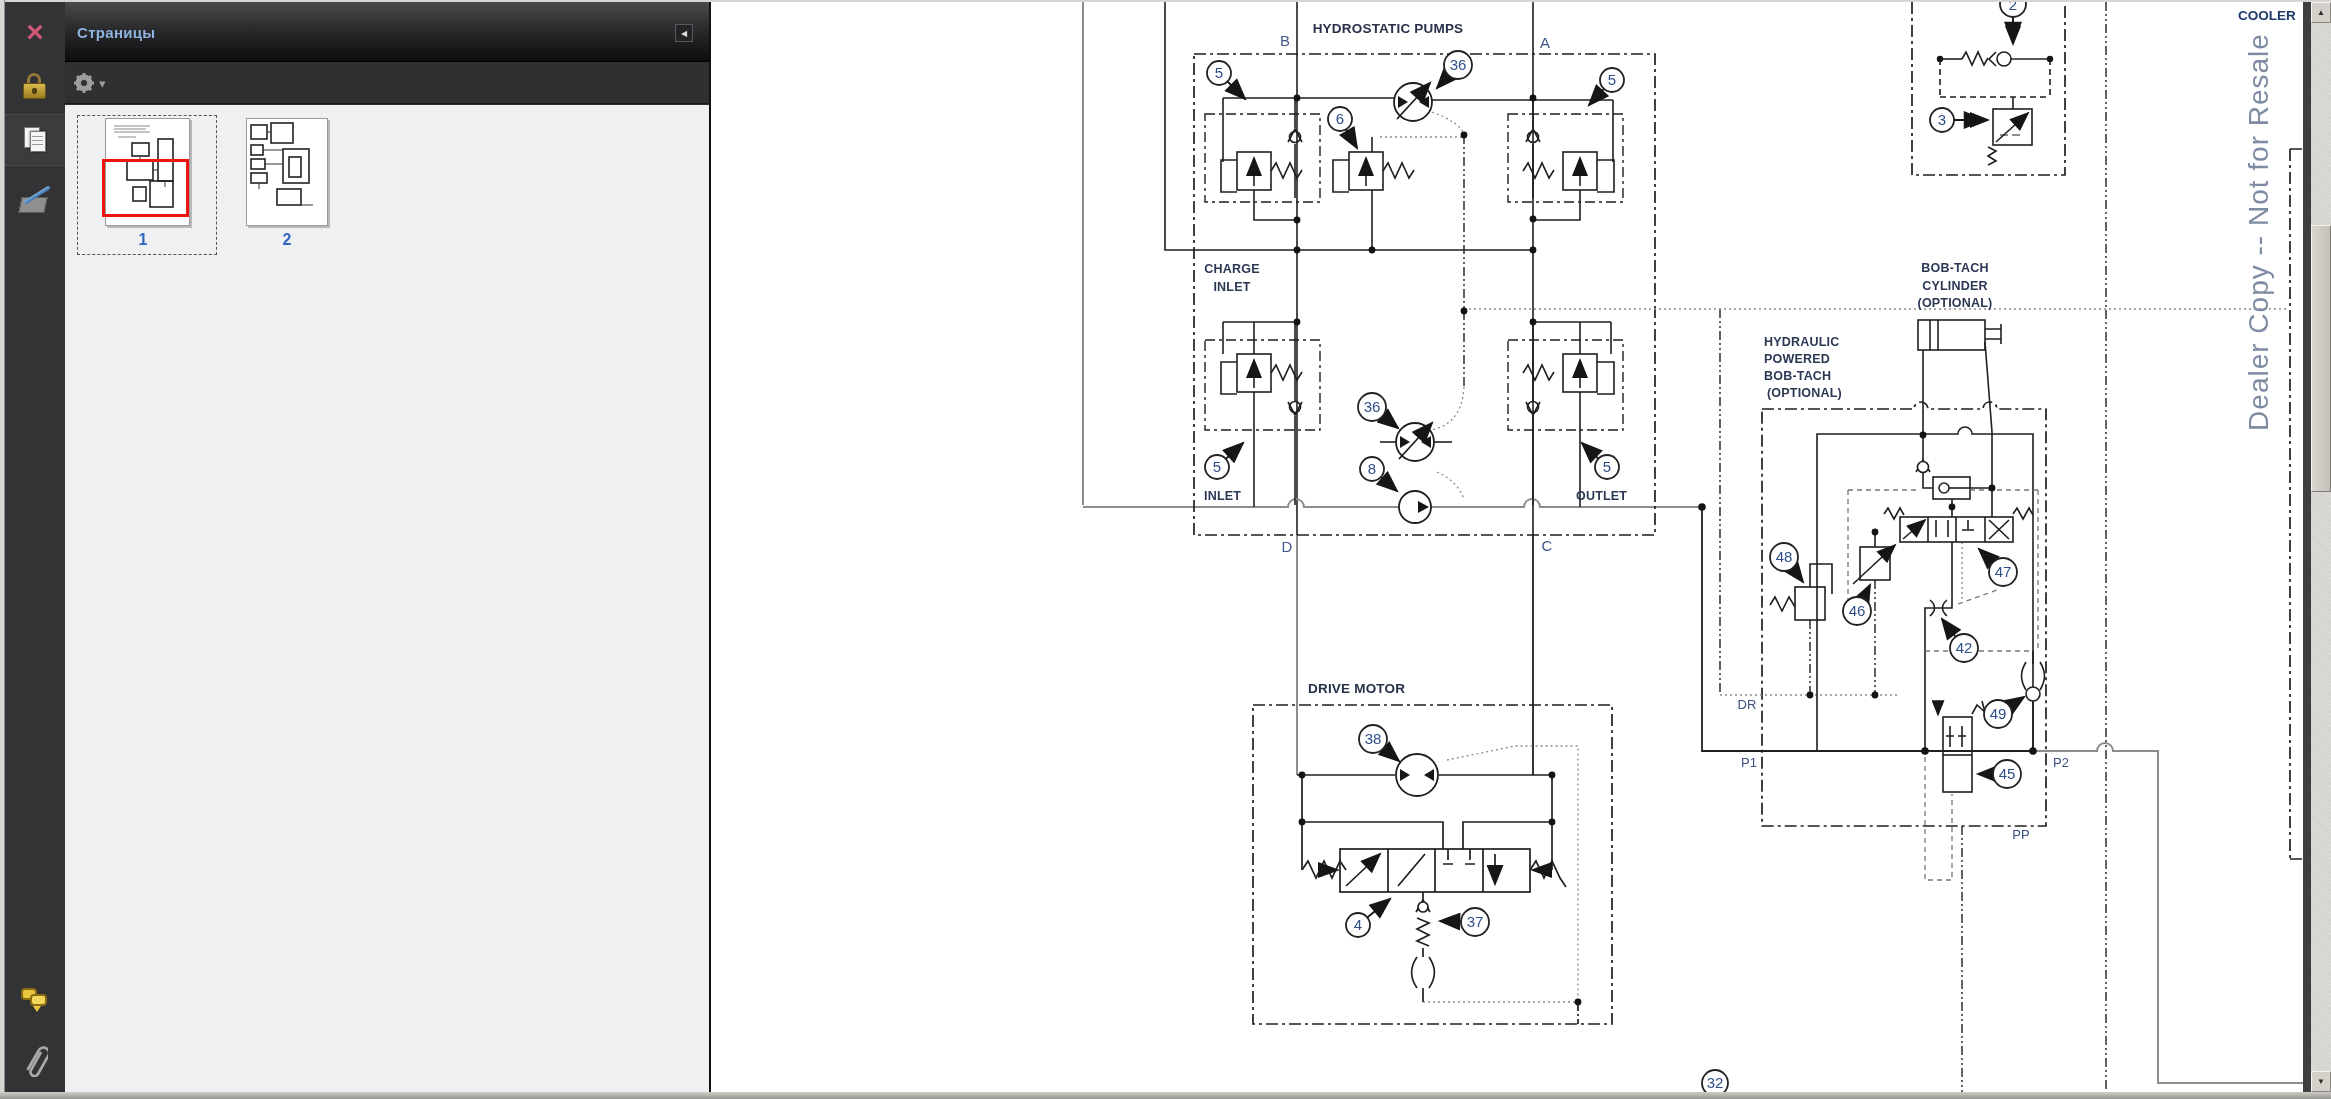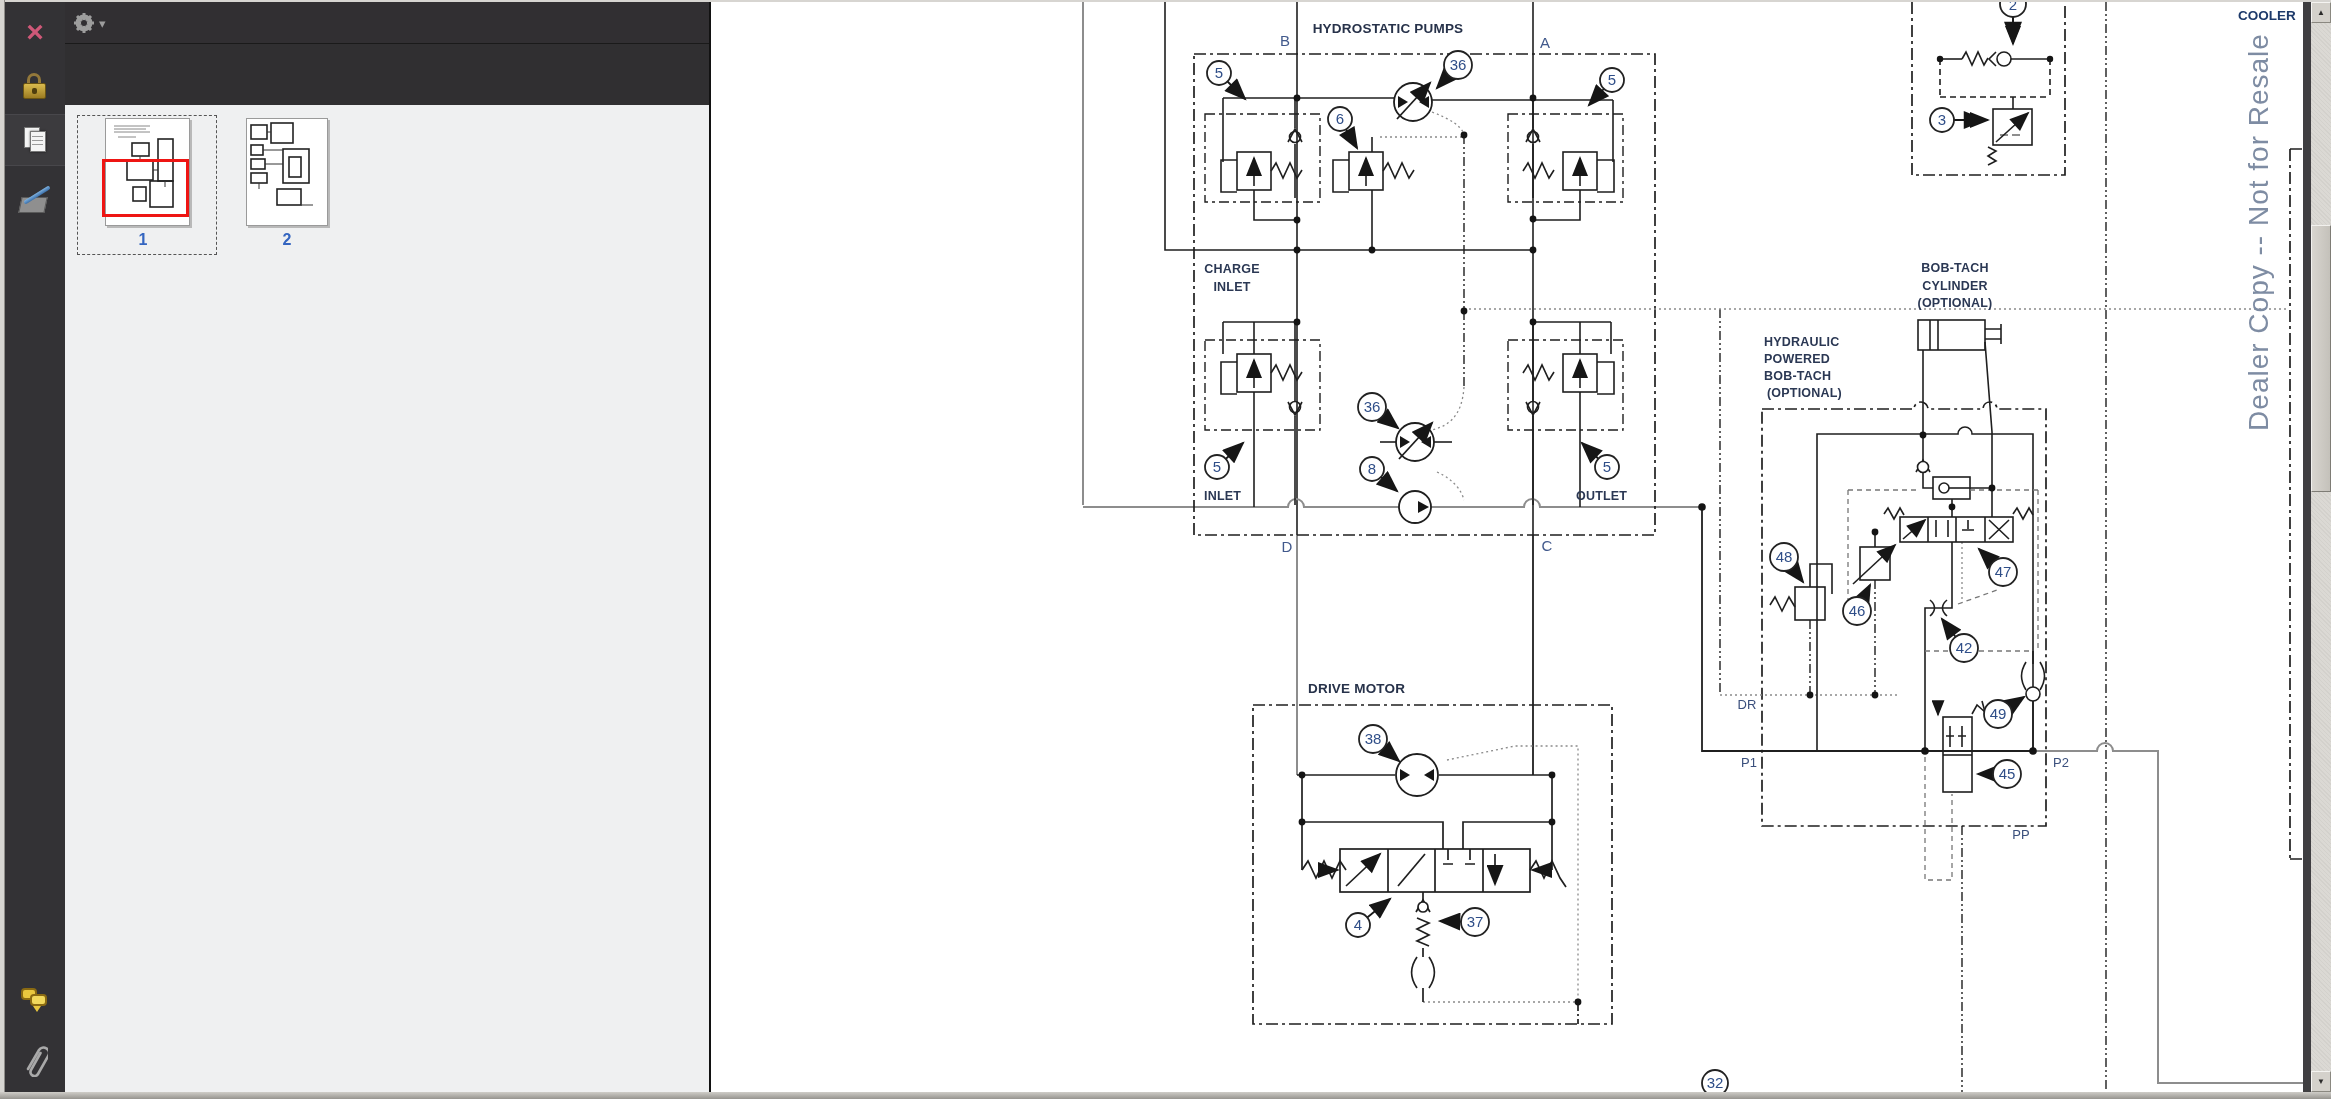--- a/index.html
+++ b/index.html
@@ -115,20 +115,26 @@
         </span>
     </div>
     <div class="tool-btn" style="top:1032px;">
       <svg width="26" height="34" viewBox="0 0 26 34">
         <path d="M6 26 L17 7 a5.5 5.5 0 0 1 9.5 5.5 L16 31 a4 4 0 0 1 -7 -4 L18.5 10" fill="none" stroke="#a9a9a9" stroke-width="2.6" stroke-linecap="round"></path>
       </svg>
     </div>
   </div>
 
   <div class="panel">
+    <div class="panel-header">
+      <span class="panel-title">Страницы</span>
+      <span class="collapse-btn">
+        <span>◀</span>
+      </span>
+    </div>
     <div class="panel-toolbar">
       <span class="gear-btn">
         <svg width="22" height="22" viewBox="0 0 22 22">
           <g stroke="#9d9d9d" stroke-width="3">
             <line x1="11" y1="1" x2="11" y2="21"></line>
               <line x1="1" y1="11" x2="21" y2="11"></line>
             <line x1="4" y1="4" x2="18" y2="18"></line>
               <line x1="18" y1="4" x2="4" y2="18"></line>
           </g>
           <circle cx="11" cy="11" r="6.2" fill="none" stroke="#9d9d9d" stroke-width="4.5"></circle>

